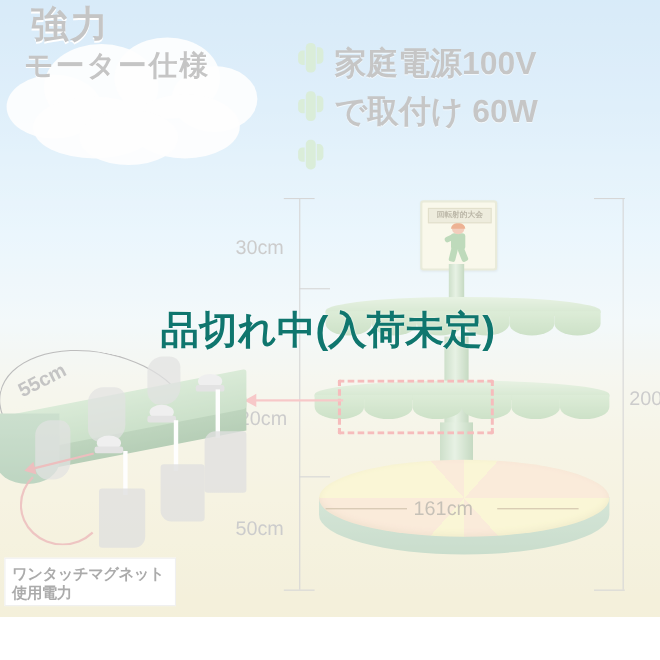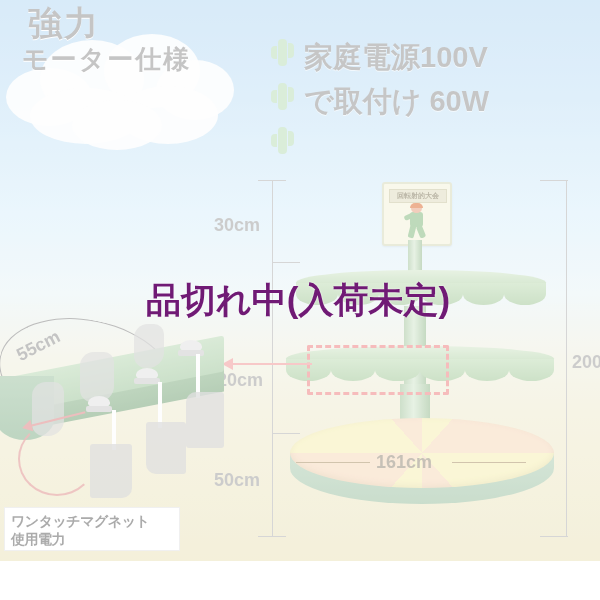--- a/index.html
+++ b/index.html
@@ -44,21 +44,21 @@
   .cactus{position:relative;width:24px;height:28px;margin-right:10px;flex:none;}
   .cactus i{position:absolute;background:#bfe0be;border-radius:4px;display:block;}
   .cactus .body{left:8px;top:1px;width:9px;height:27px;}
   .cactus .arml{left:1px;top:8px;width:6px;height:13px;border-radius:4px 0 0 4px;}
   .cactus .armr{left:18px;top:5px;width:6px;height:15px;border-radius:0 4px 4px 0;}
   .spec-txt{font-size:29px;font-weight:bold;color:#9e9e9e;letter-spacing:0px;white-space:nowrap;text-shadow:0 1px 0 rgba(255,255,255,.6);}
 
   
   .vline{position:absolute;width:1px;background:#b9b9b9;}
   .hline{position:absolute;height:1px;background:#b9b9b9;}
-  .dimlabel{position:absolute;font-size:18px;font-weight:bold;color:#a8a8a8;white-space:nowrap;}
+  .dimlabel{position:absolute;font-size:18px;font-weight:normal;color:#a8a8a8;white-space:nowrap;}
 
   
   #carousel{position:absolute;left:282px;top:178px;width:280px;height:340px;}
 
   .sign{
     position:absolute;left:100px;top:4px;width:66px;height:60px;
     background:#f5f3dc;border:2px solid #d9dcc0;border-radius:3px;
     box-shadow:0 1px 2px rgba(0,0,0,.08);
   }
   .sign .plate{
@@ -172,32 +172,32 @@
   }
   #red-arrow{position:absolute;left:34px;top:100px;width:56px;height:2px;background:#e08f8f;transform:rotate(-14deg);}
   #red-arrow:before{
     content:"";position:absolute;left:-9px;top:-5px;
     border-top:6px solid transparent;border-bottom:6px solid transparent;
     border-right:10px solid #e08f8f;
   }
 
   
   #magnet-note{
-    position:absolute;left:4px;top:507px;width:176px;height:44px;
+    position:absolute;left:4px;top:507px;width:156px;height:44px;
     background:#ffffff;border:1px solid #e6e6e6;
     padding:4px 6px;box-sizing:border-box;
   }
   #magnet-note span{
     display:block;font-size:14px;line-height:18px;color:#6e6e6e;font-weight:bold;letter-spacing:-.5px;
   }
 
   
   #soldout{
     position:absolute;left:146px;top:277px;
-    font-size:35px;font-weight:bold;color:#701a75;
+    font-size:35px;font-weight:bold;color:#0f766e;
     letter-spacing:0px;white-space:nowrap;
     text-shadow:0 0 2px rgba(255,255,255,.85);
   }
 
   
   #veil{position:absolute;left:0;top:0;width:600px;height:561px;background:#ffffff;opacity:.42;pointer-events:none;}
   #bottom-white{position:absolute;left:0;top:561px;width:600px;height:39px;background:#ffffff;}
 </style>
 </head>
 <body>

